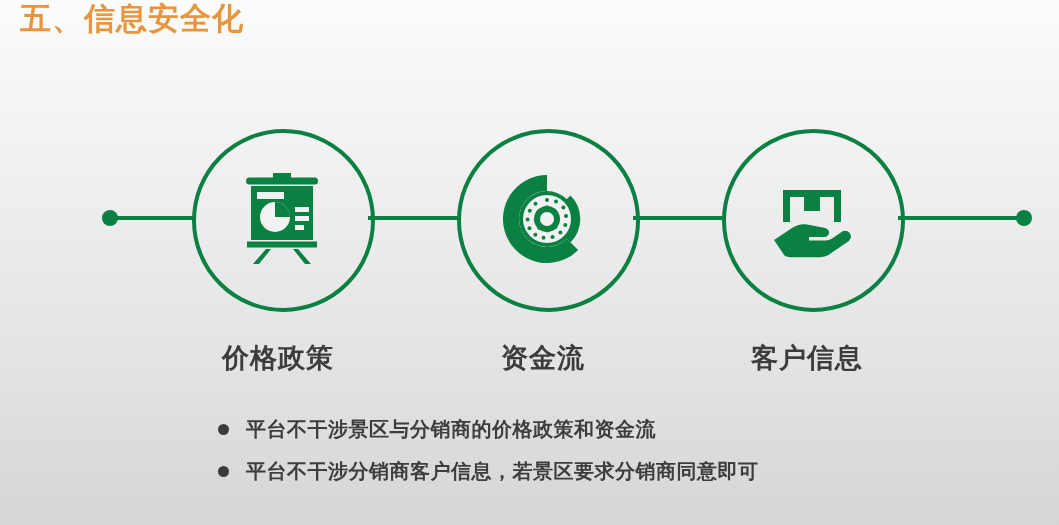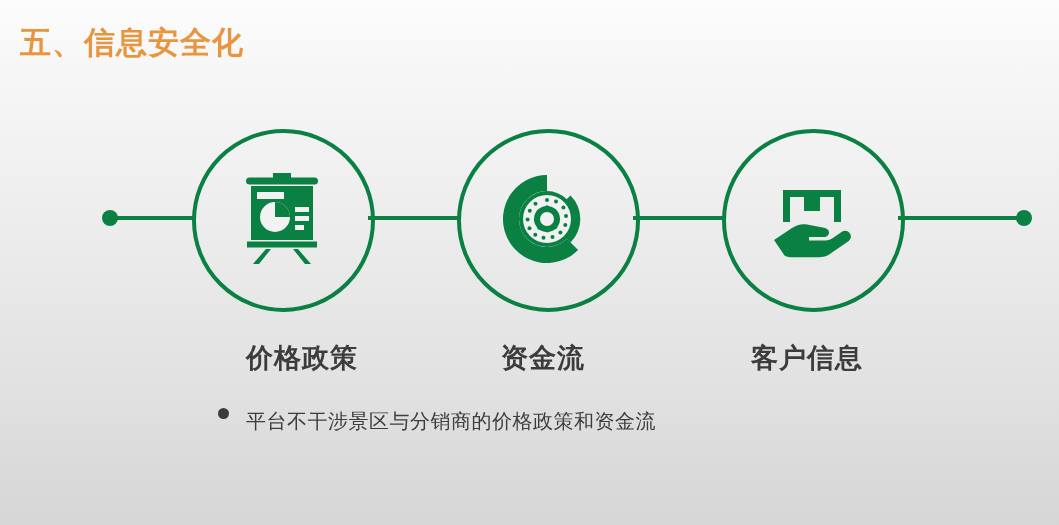--- a/index.html
+++ b/index.html
@@ -18,21 +18,21 @@
     width: 1059px;
     height: 525px;
     background: linear-gradient(to bottom, #fcfcfc 0%, #f7f7f7 12%, #f1f1f1 30%, #e9e9e9 52%, #e2e2e2 72%, #dadada 90%, #d6d6d6 100%);
     overflow: hidden;
   }
 
   
   #slide-title {
     position: absolute;
     left: 20px;
-    top: 24px;
+    top: 0;
     font-size: 31px;
     font-weight: bold;
     letter-spacing: 1px;
     color: #e8953f;
     white-space: nowrap;
     line-height: 1.25;
   }
 
   
   #diagram {
@@ -101,35 +101,36 @@
 
   .node-label {
     position: absolute;
     top: 340px;
     font-size: 27px;
     font-weight: bold;
     color: #3c3c3c;
     white-space: nowrap;
     letter-spacing: 1px;
   }
-  #label-0 { left: 222px; margin-left: 24px; }
+  #label-0 { left: 222px; }
   #label-1 { left: 501px; }
   #label-2 { left: 751px; }
 
   
   #bullets {
     position: absolute;
     left: 218px;
     top: 408px;
     width: 760px;
   }
   .bullet-row {
     display: flex;
-    align-items: flex-start;
+    align-items: center;
     height: 42px;
+    font-weight: bold;
   }
   .bullet-mark {
     width: 11px;
     height: 11px;
     border-radius: 50%;
     background: #3b3b3b;
     flex: 0 0 auto;
     margin-right: 17px;
   }
   .bullet-text {
@@ -240,15 +241,19 @@
     <div class="node-label" id="label-2">客户信息</div>
     <div class="node-label" id="label-1">资金流</div>
 
   </div>
 
   <div id="bullets">
     <div class="bullet-row">
       <span class="bullet-mark"></span>
       <span class="bullet-text">平台不干涉景区与分销商的价格政策和资金流</span>
     </div>
+    <div class="bullet-row">
+      <span class="bullet-mark"></span>
+      <span class="bullet-text">平台不干涉分销商客户信息，若景区要求分销商同意即可</span>
+    </div>
   </div>
 
 </div>
 
 </body></html>

